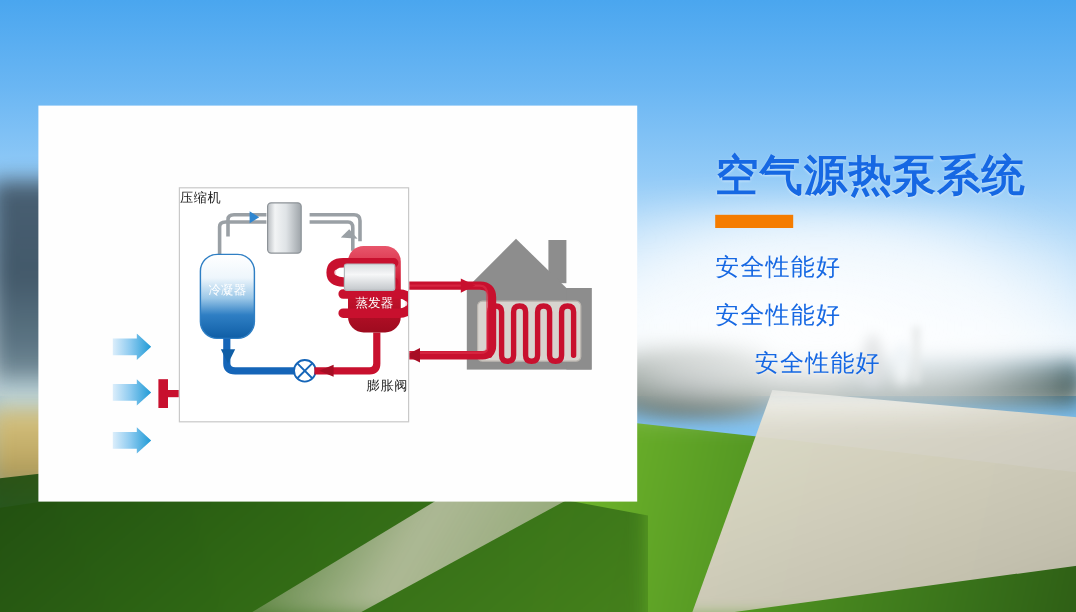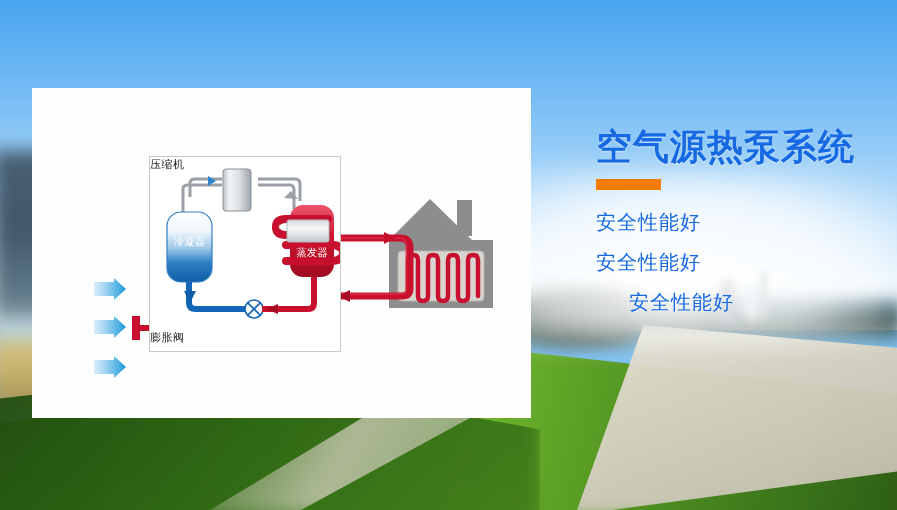--- a/index.html
+++ b/index.html
@@ -105,21 +105,21 @@
     background:#fefefe;
   }
   .diagram-frame{
     position:absolute;left:117px;top:68px;width:190px;height:194px;
     border:1px solid #c9c9c9;background:#fff;
   }
 
   
   .lbl{position:absolute;font-size:11px;color:#222;letter-spacing:.5px;white-space:nowrap;}
   .lbl-compressor{left:0;top:0;width:190px;text-align:left;}
-  .lbl-valve{left:0;bottom:6px;width:190px;text-align:left;}
+  .lbl-valve{left:0;bottom:22px;width:190px;text-align:right;}
 
   .svg-diagram{position:absolute;left:0;top:0;}
   .svg-air{position:absolute;left:60px;top:190px;}
   .svg-house{position:absolute;left:0;top:0;}
 
   
   .panel{position:absolute;left:596px;top:126px;width:290px;}
   .title{
     font-size:36px;font-weight:bold;color:#1668e3;letter-spacing:1px;
     line-height:1.15;margin:0;white-space:nowrap;

